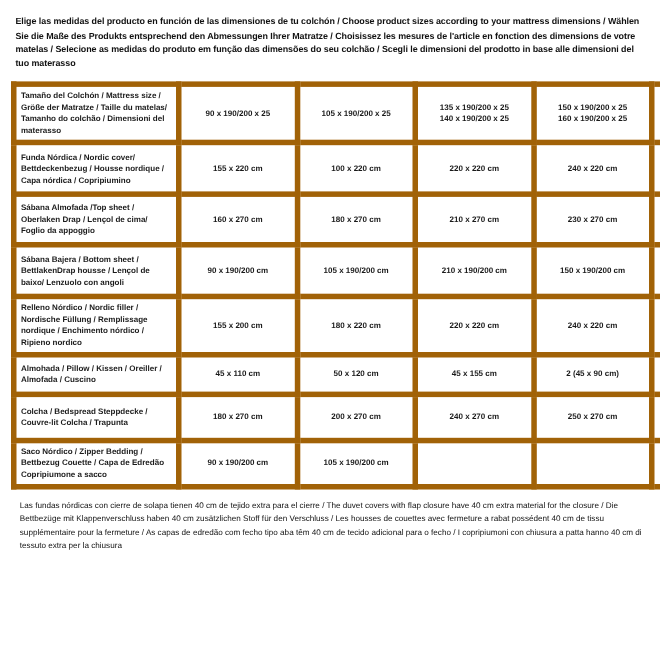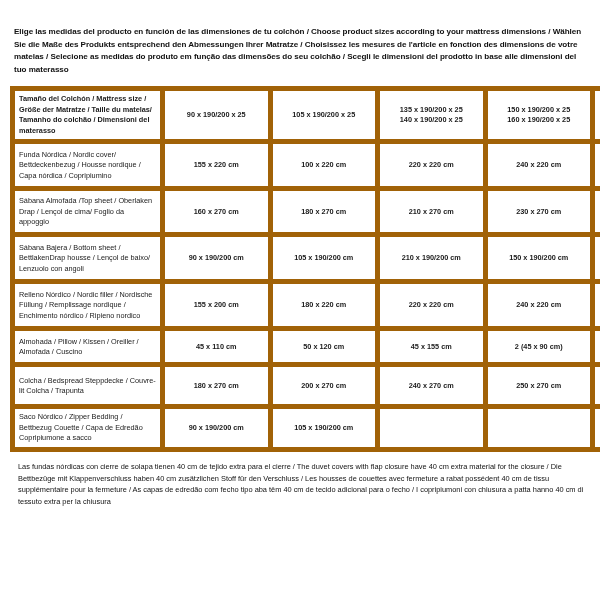--- a/index.html
+++ b/index.html
@@ -11,21 +11,21 @@
     height: 600px;
     background: #ffffff;
     font-family: "Liberation Sans", sans-serif;
     color: #1a1a1a;
     overflow: hidden;
   }
   .page {
     width: 600px;
     height: 500px;
     box-sizing: border-box;
-    padding: 26px 10px 8px 10px;
+    padding: 14px 10px 8px 10px;
     display: flex;
     flex-direction: column;
   }
   .intro {
     font-size: 8.1px;
     font-weight: bold;
     line-height: 1.55;
     color: #111;
     margin: 0 4px 10px 4px;
     letter-spacing: -0.05px;
@@ -36,21 +36,21 @@
     width: 580px;
     margin: 0 auto;
   }
   table.sizes td {
     border: 5px solid #a16207;
     vertical-align: middle;
     font-size: 7.3px;
     padding: 3px 4px;
   }
   td.rowhead {
-    font-weight: normal;
+    font-weight: bold;
     text-align: left;
     line-height: 1.42;
     font-size: 7.4px;
     padding-left: 5px;
   }
   td.cell {
     text-align: center;
     font-weight: bold;
     font-size: 7.4px;
     line-height: 1.45;

